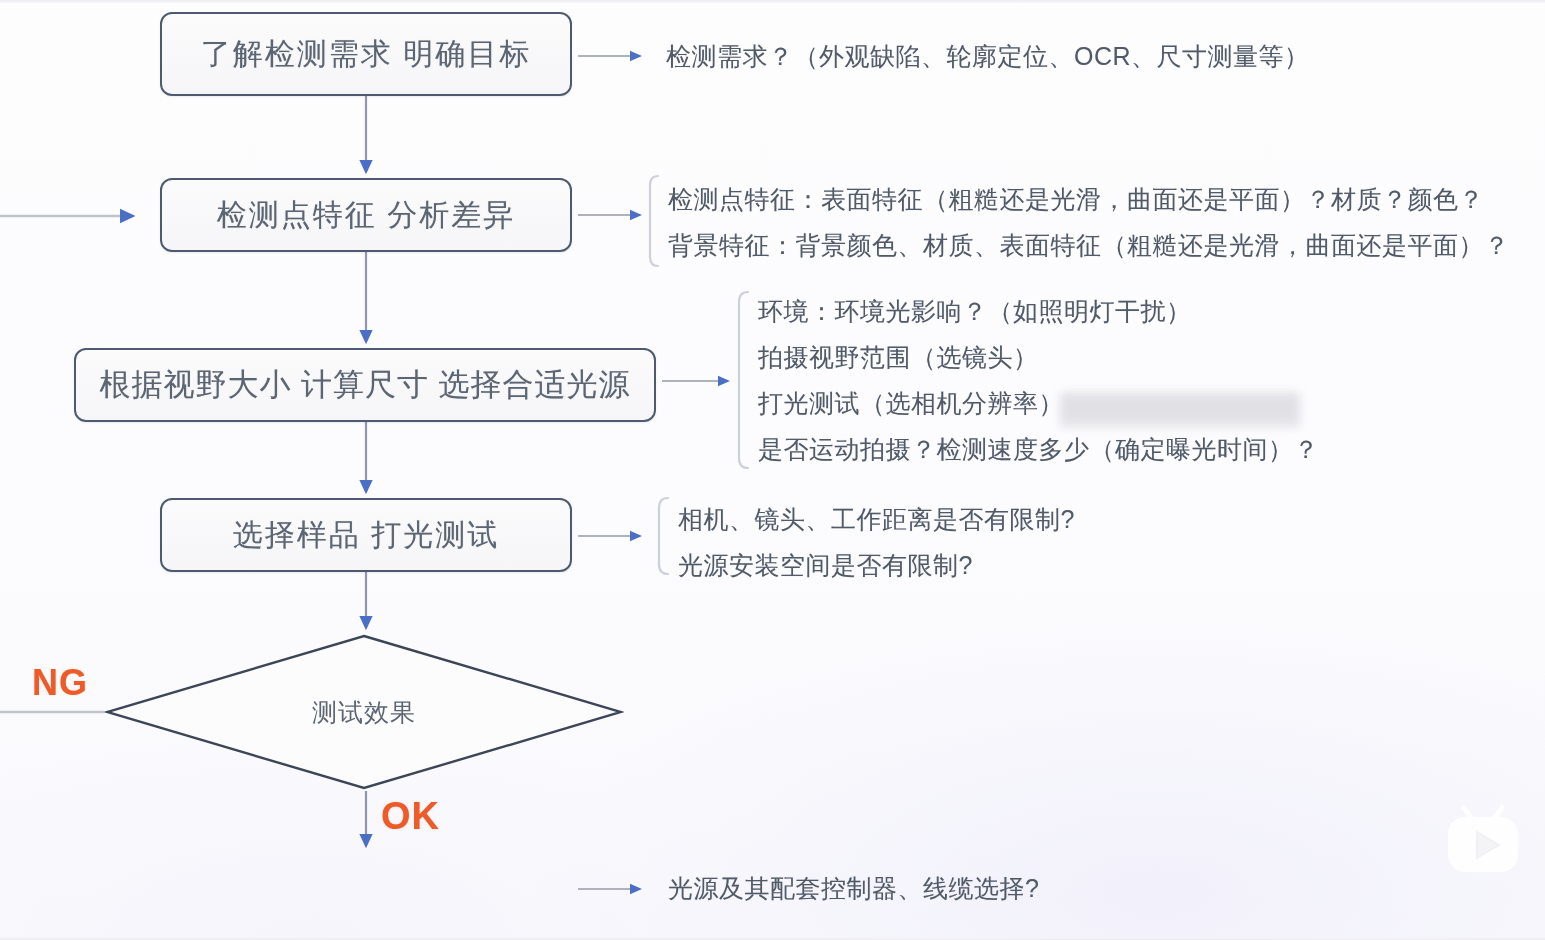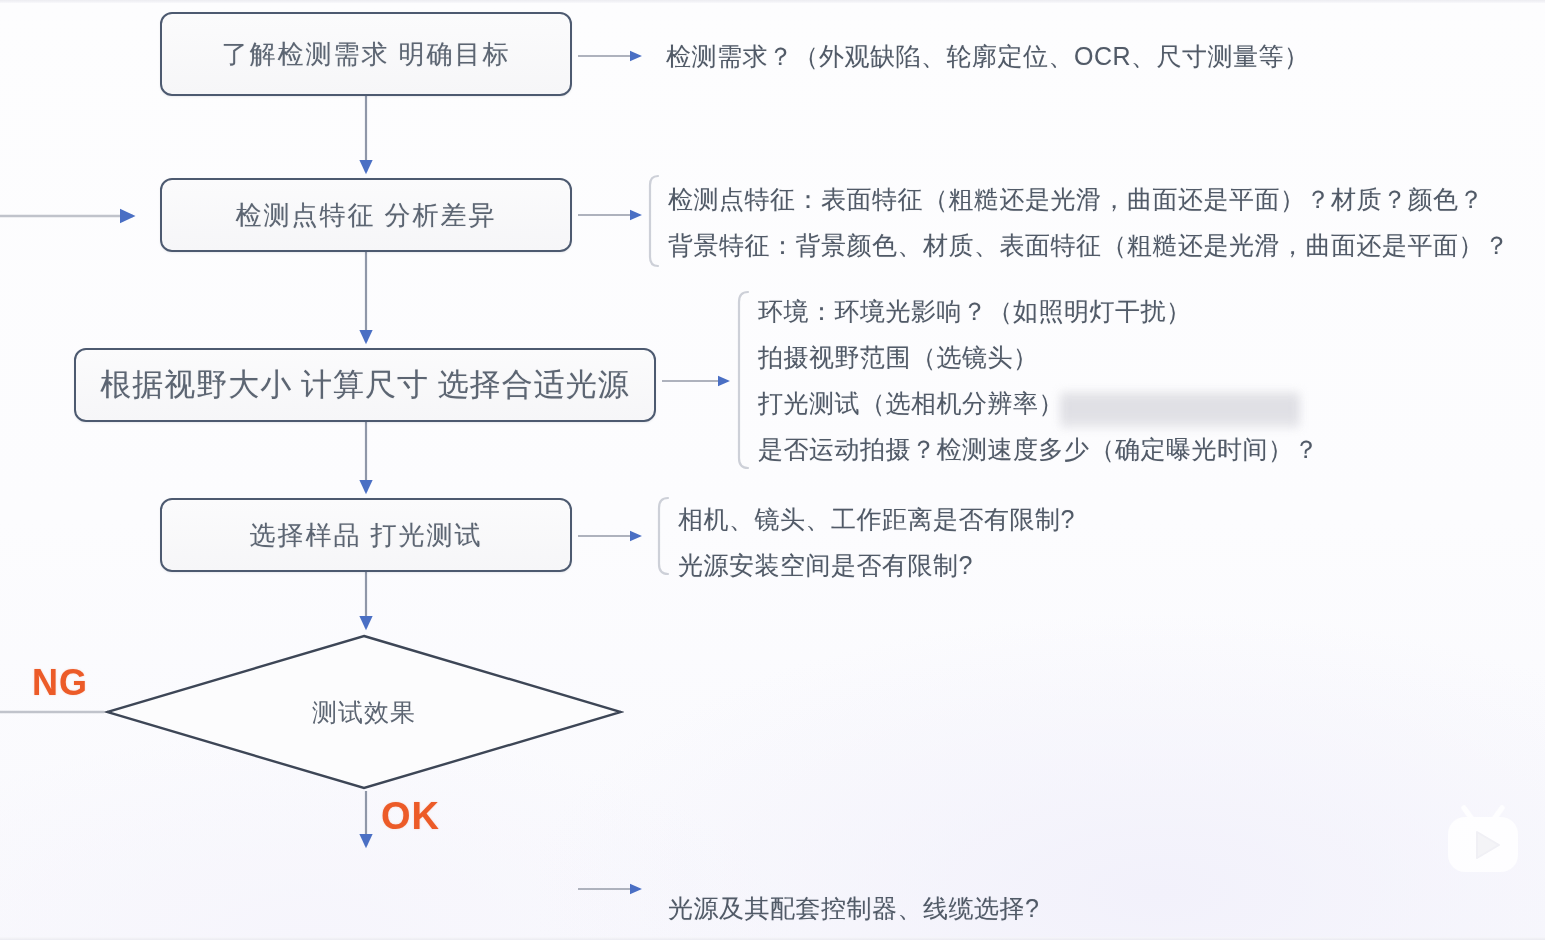--- a/index.html
+++ b/index.html
@@ -47,32 +47,32 @@
     background: linear-gradient(180deg, #fbfbfc 0%, #f6f6f8 100%);
     box-shadow: 0 1px 2px rgba(80,90,110,0.10);
     display: flex;
     align-items: center;
     justify-content: center;
     color: #5b6370;
     letter-spacing: 2px;
     white-space: nowrap;
   }
   .node .node-label {
-    font-size: 26px;
+    font-size: 30px;
     color: #5c6572;
     text-shadow: 0 0 1px rgba(120,128,140,.35);
   }
 
   #node-requirement { left: 160px; top: 12px;  width: 412px; height: 84px; }
   #node-observe     { left: 160px; top: 178px; width: 412px; height: 74px; }
   #node-light       { left: 74px;  top: 348px; width: 582px; height: 74px; }
   #node-sample      { left: 160px; top: 498px; width: 412px; height: 74px; text-align: right; }
   #node-batch       { left: 160px; top: 852px; width: 412px; height: 76px; }
 
-  #node-light .node-label { font-size: 31px; letter-spacing: 1px; font-family: Liberation Serif, serif; }
+  #node-light .node-label { font-size: 31px; letter-spacing: 1px; }
 
   
   #node-decision {
     position: absolute;
     left: 104px;
     top: 633px;
     width: 520px;
     height: 158px;
   }
   #node-decision .diamond-text {
@@ -100,21 +100,21 @@
     text-shadow: 0 0 1px rgba(130,138,150,.3);
   }
 
   #annot-requirement { left: 666px; top: 36px; }
   #annot-observe     { left: 668px; top: 176px; }
   #annot-light       { left: 758px; top: 288px; }
   #annot-sample      { left: 678px; top: 496px; }
   #annot-batch       { left: 668px; top: 868px; }
 
   #annot-requirement .line { line-height: 40px; }
-  #annot-batch .line { line-height: 40px; margin-top: 20px; }
+  #annot-batch .line { line-height: 40px; }
 
   
   .redaction {
     position: absolute;
     left: 1060px;
     top: 392px;
     width: 240px;
     height: 36px;
     background: linear-gradient(180deg, #e2e2e6 0%, #dcdce2 50%, #e6e6ea 100%);
     filter: blur(5px);

